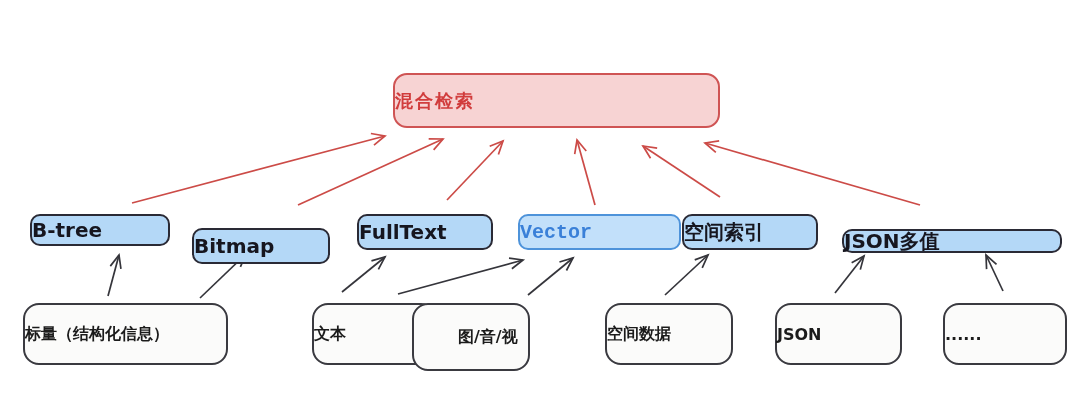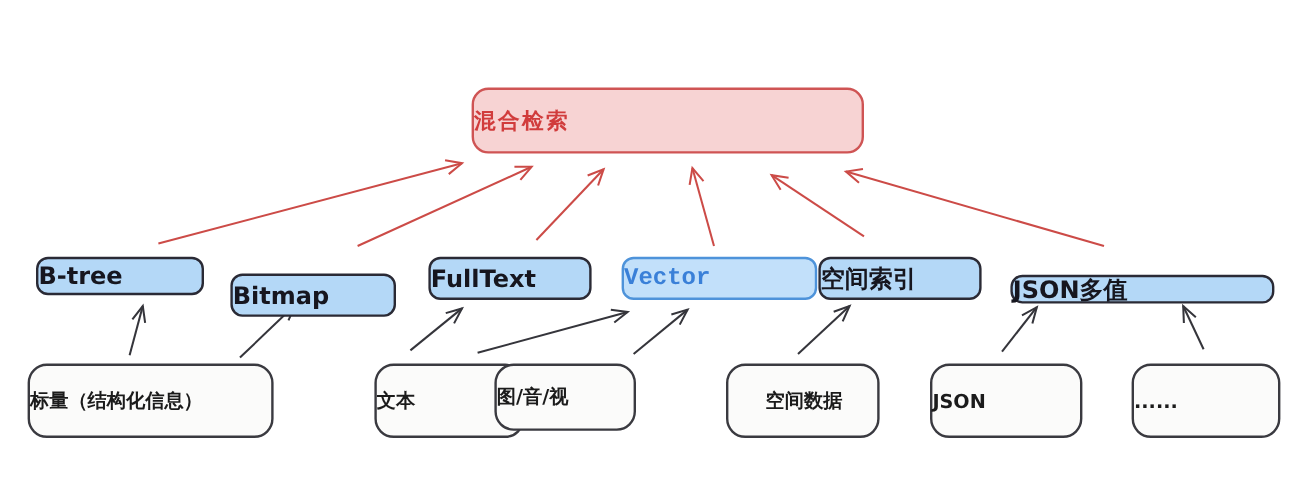--- a/index.html
+++ b/index.html
@@ -130,24 +130,24 @@
       </div>
       <div class="node node-index" style="left: 842px; top: 229px; width: 220px; height: 24px;">
         <span>JSON多值</span>
       </div>
       <div class="node node-source" style="left: 23px; top: 303px; width: 205px; height: 62px;">
         <span>标量（结构化信息）</span>
       </div>
       <div class="node node-source" style="left: 272px; top: 303px; width: 125px; height: 62px; margin-left: 40px;">
         <span>文本</span>
       </div>
-      <div class="node node-source" style="left: 412px; top: 303px; width: 118px; height: 56px;">
+      <div class="node node-source" style="left: 412px; top: 303px; width: 118px; height: 68px; padding-left: 44px;">
         <span>图/音/视</span>
       </div>
-      <div class="node node-source" style="left: 605px; top: 303px; width: 128px; height: 62px; padding-left: 31px;">
+      <div class="node node-source" style="left: 605px; top: 303px; width: 128px; height: 62px;">
         <span>空间数据</span>
       </div>
       <div class="node node-source" style="left: 775px; top: 303px; width: 127px; height: 62px;">
         <span>JSON</span>
       </div>
       <div class="node node-source" style="left: 943px; top: 303px; width: 124px; height: 62px;">
         <span>......</span>
       </div>
     </div>
 </div>

